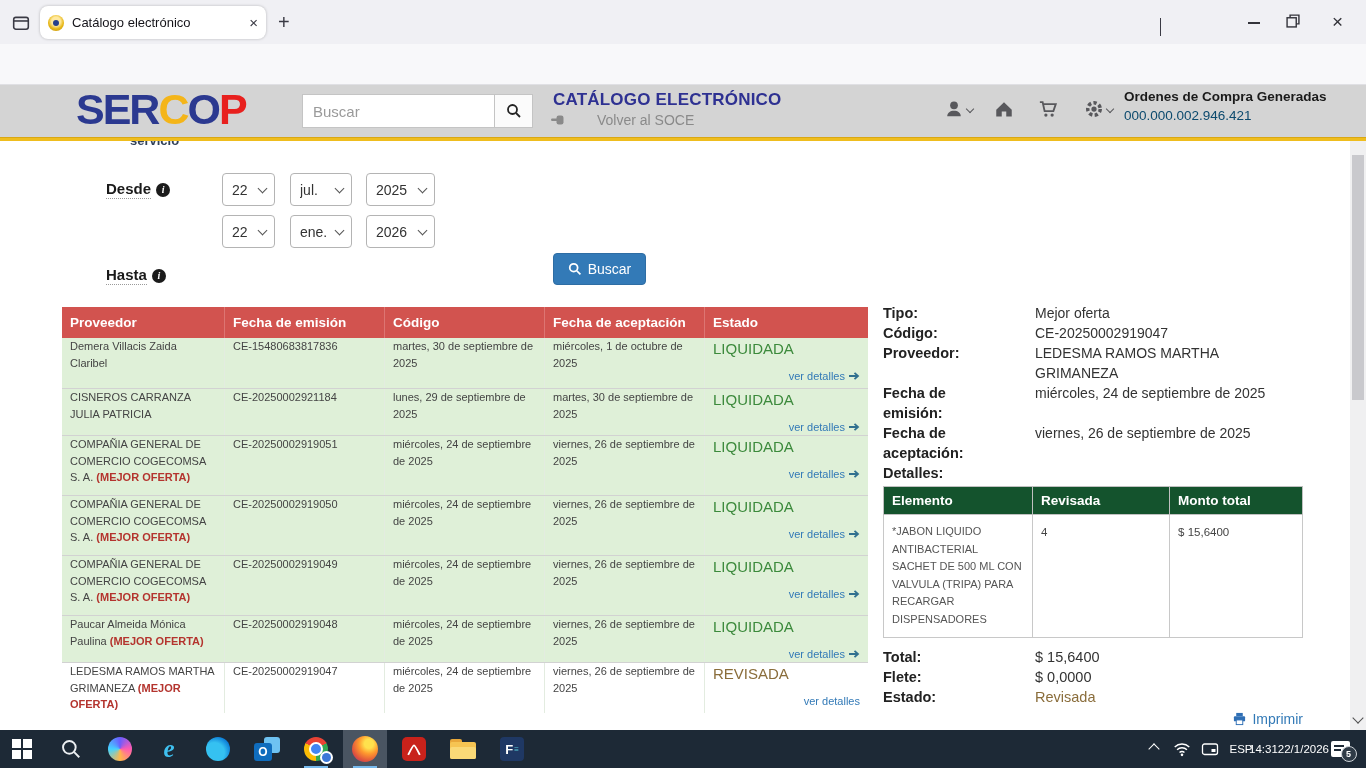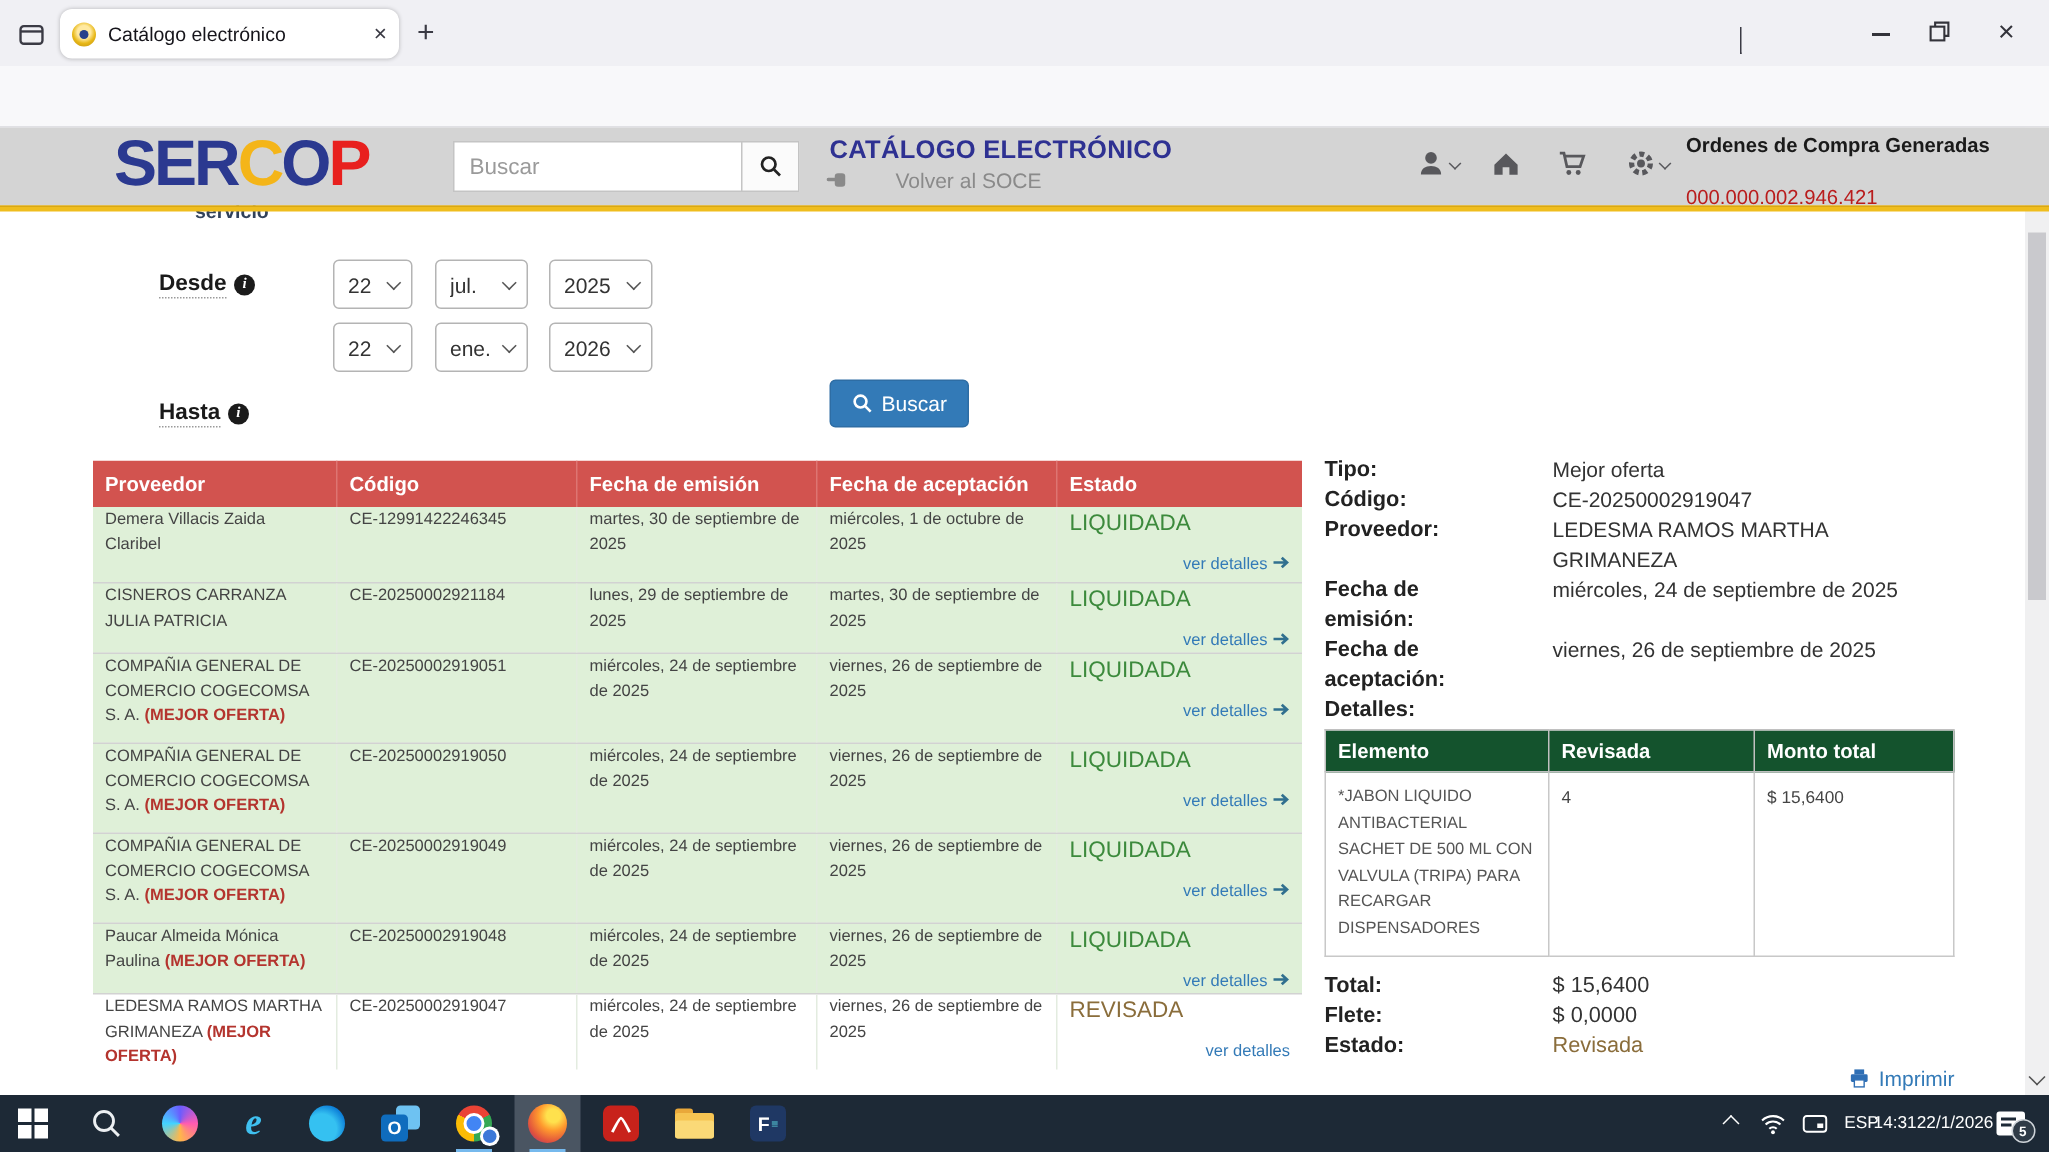--- a/index.html
+++ b/index.html
@@ -38,21 +38,21 @@
   #logo{left:76px;top:86px;font-size:43px;font-weight:bold;letter-spacing:-2px;line-height:46px;}
   #logo .blue{color:#2b3990;} #logo .yellow{color:#f4b519;position:relative;} #logo .red{color:#e8201e;}
   #hdr-search{left:302px;top:94px;width:193px;height:34px;border:1px solid #c4c4c4;background:#fff;box-sizing:border-box;padding:0 10px;font-size:15px;color:#333;font-family:"Liberation Sans",sans-serif;}
   #hdr-search::placeholder{color:#9a9a9a;}
   #hdr-search-btn{left:494px;top:94px;width:39px;height:34px;background:#fbfbfb;border:1px solid #c4c4c4;box-sizing:border-box;display:flex;align-items:center;justify-content:center;}
   #site-title{left:553px;top:90px;font-size:17px;font-weight:bold;color:#2e3192;letter-spacing:.2px;}
   #volver{left:551px;top:112px;display:flex;align-items:center;gap:4px;color:#8a8a8a;font-size:14px;}
   .hico{position:absolute;top:99px;display:flex;align-items:center;gap:3px;}
   #orders-right{left:1124px;top:89px;width:220px;}
   #orders-right .l1{font-size:13.5px;font-weight:bold;color:#1a1a1a;white-space:nowrap;}
-  #orders-right .l2{font-size:13.5px;color:#b91c1c;margin-top:20px;}
+  #orders-right .l2{font-size:13.5px;color:#0c4a6e;margin-top:4px;}
   #yellowband{left:0;top:137px;width:1366px;height:4px;background:#efbd1e;border-top:1px solid #d9a714;box-sizing:border-box;z-index:3;}
   #partial-servicio{left:130px;top:133px;font-size:13px;font-weight:bold;color:#32425a;z-index:1;}
 
   
   .flabel{font-size:15px;font-weight:bold;color:#1a1a1a;border-bottom:1px dotted #9a9a9a;padding-bottom:1px;}
   .info{display:inline-block;width:14px;height:14px;border-radius:50%;background:#1b1b1b;color:#fff;font-size:10px;font-weight:bold;text-align:center;line-height:14px;font-family:"Liberation Serif",serif;font-style:italic;margin-left:5px;vertical-align:1px;}
   .selwrap{position:absolute;top:0;}
   .selwrap select{appearance:none;-moz-appearance:none;-webkit-appearance:none;width:100%;height:33px;border:1px solid #b4b4b4;border-radius:4px;background:#fff;font-size:14px;color:#333;padding:0 20px 0 9px;font-family:"Liberation Sans",sans-serif;}
   .selwrap::after{content:"";position:absolute;right:9px;top:12px;width:6px;height:6px;border-right:1.7px solid #555;border-bottom:1.7px solid #555;transform:rotate(45deg);pointer-events:none;}
   #btn-buscar{left:553px;top:253px;width:93px;height:32px;background:#337ab7;border:1px solid #2e6da4;border-radius:4px;color:#fff;font-size:14px;display:flex;align-items:center;justify-content:center;gap:6px;font-family:"Liberation Sans",sans-serif;}
@@ -310,29 +310,29 @@
   <svg width="14" height="14" viewBox="0 0 16 16">
       <circle cx="6.5" cy="6.5" r="4.5" fill="none" stroke="#fff" stroke-width="2"></circle>
       <path d="M10 10 L14.2 14.2" stroke="#fff" stroke-width="2"></path>
     </svg>
   <span>Buscar</span>
 </button>
 
 <div id="orders-table" class="abs">
   <div class="thead">
     <div class="c c1">Proveedor</div>
+    <div class="c c3">Fecha de emisión</div>
     <div class="c c2">Código</div>
-    <div class="c c3">Fecha de emisión</div>
     <div class="c c4">Fecha de aceptación</div>
     <div class="c c5">Estado</div>
   </div>
   <div id="orders-body">
   <div class="trow">
     <div class="c c1"><span>Demera Villacis Zaida Claribel</span> </div>
-    <div class="c c2">CE-12991422246345</div>
+    <div class="c c2">CE-15480683817836</div>
     <div class="c c3">martes, 30 de septiembre de 2025</div>
     <div class="c c4">miércoles, 1 de octubre de 2025</div>
     <div class="c c5">
       <div class="status liquidada">LIQUIDADA</div>
       <div class="verline"><a href="#" class="verlink">ver detalles</a><span class="ver-arrow"><svg width="12" height="10" viewBox="0 0 12 10">
                 <path d="M1 5 H9.5 M6.5 1.8 L10 5 L6.5 8.2" fill="none" stroke="#31708f" stroke-width="1.8"></path>
               </svg></span></div>
     </div>
   </div>
 

